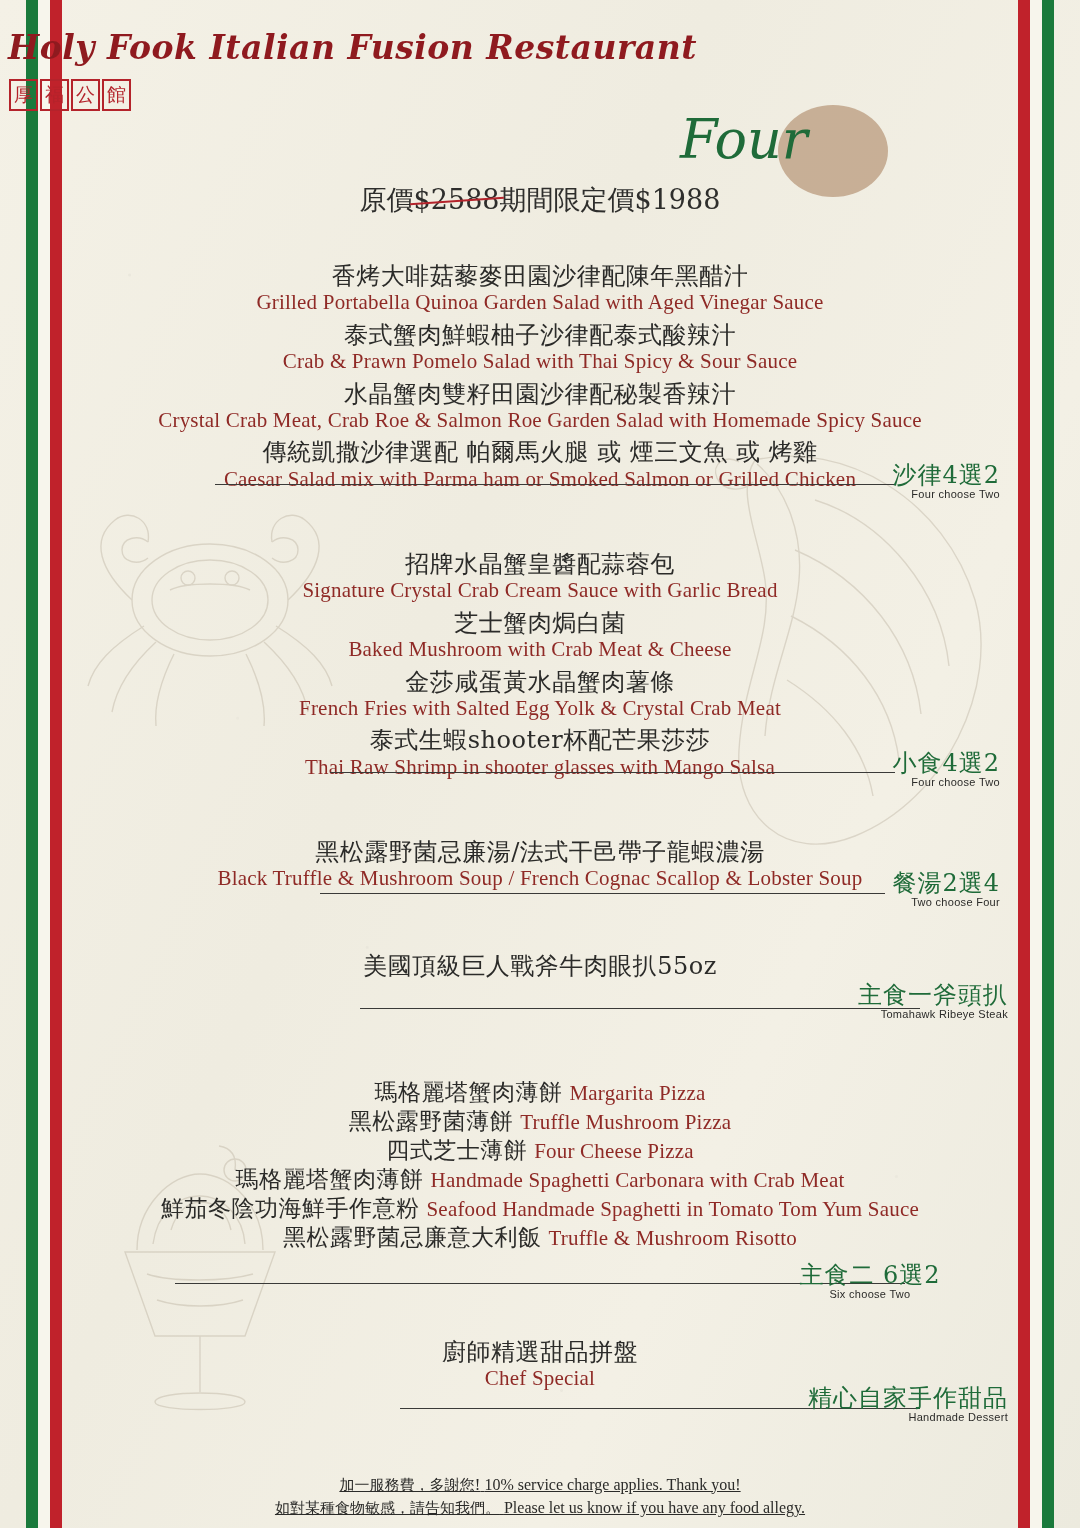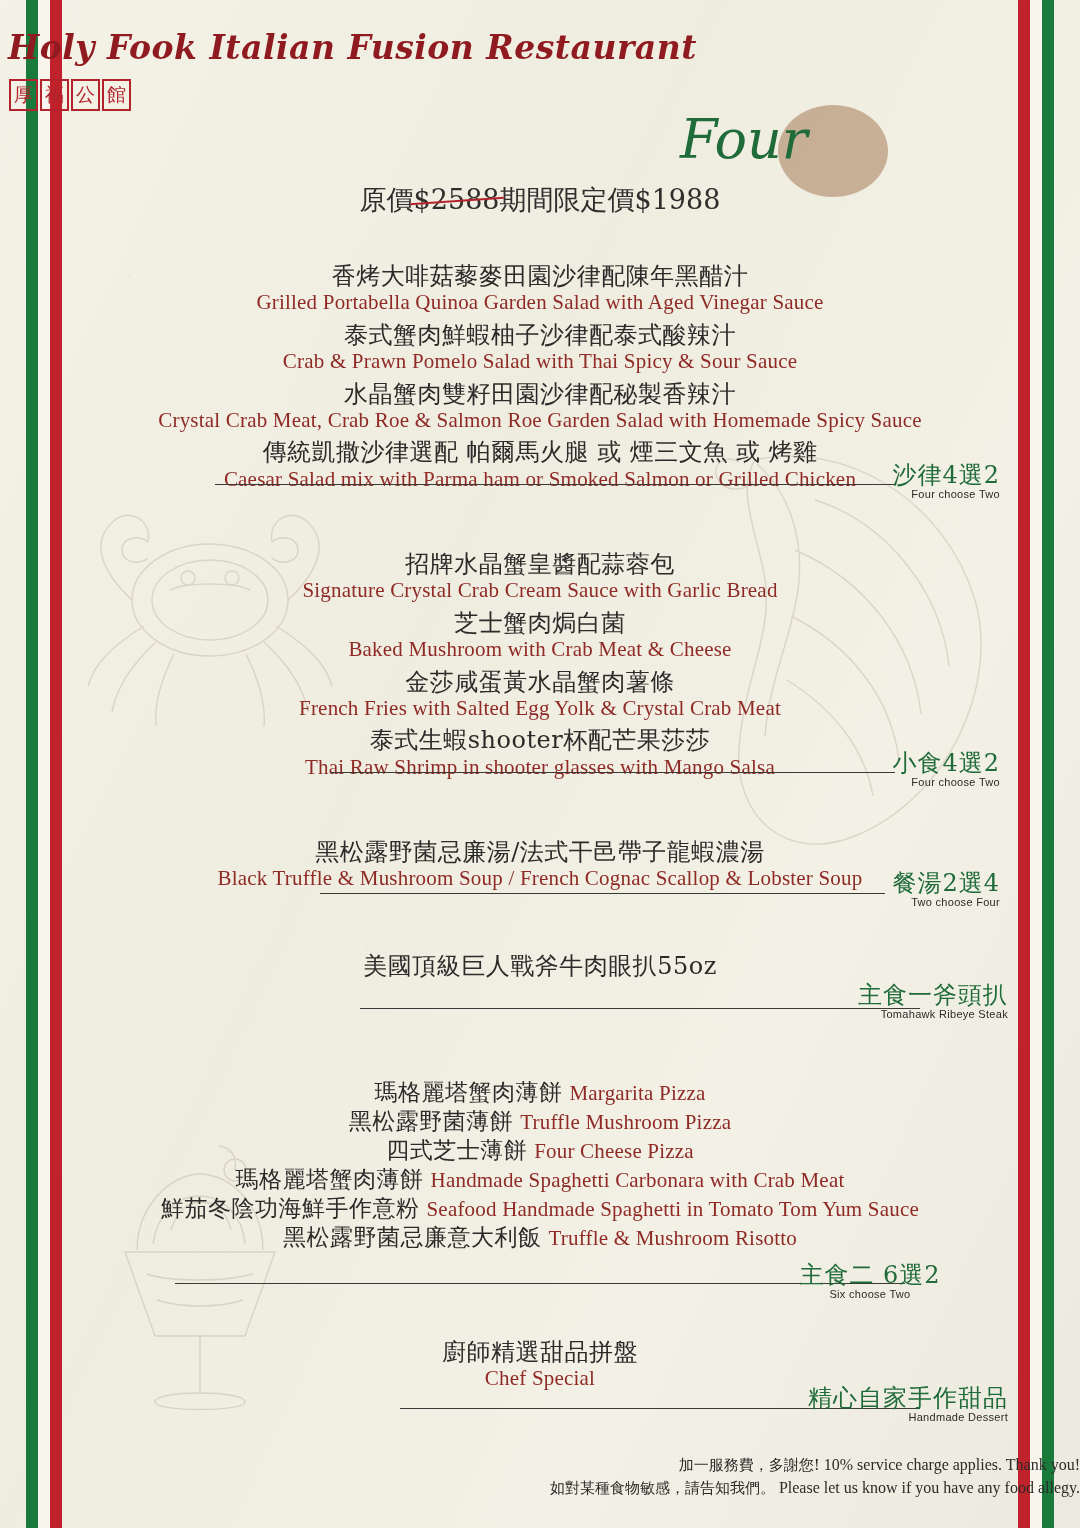--- a/index.html
+++ b/index.html
@@ -208,26 +208,27 @@
   .divider {
     position: absolute;
     height: 1px;
     background: #3a3a38;
   }
 
   .footer {
     position: absolute;
     left: 0;
     right: 0;
-    bottom: 28px;
-    text-align: right;
+    bottom: 8px;
+    text-align: center;
     font-family: "Liberation Serif", serif;
     font-size: 16px;
     color: #2b2b29;
     line-height: 1.45;
+    text-decoration: underline;
   }
   .footer .zh { font-family: "DejaVu Serif", serif; font-size: 15px; }
 </style>
 </head>
 <body>
 
 <div class="page">
 
   <div class="flag-bar flag-left-green"></div>
   <div class="flag-bar flag-left-white"></div>

